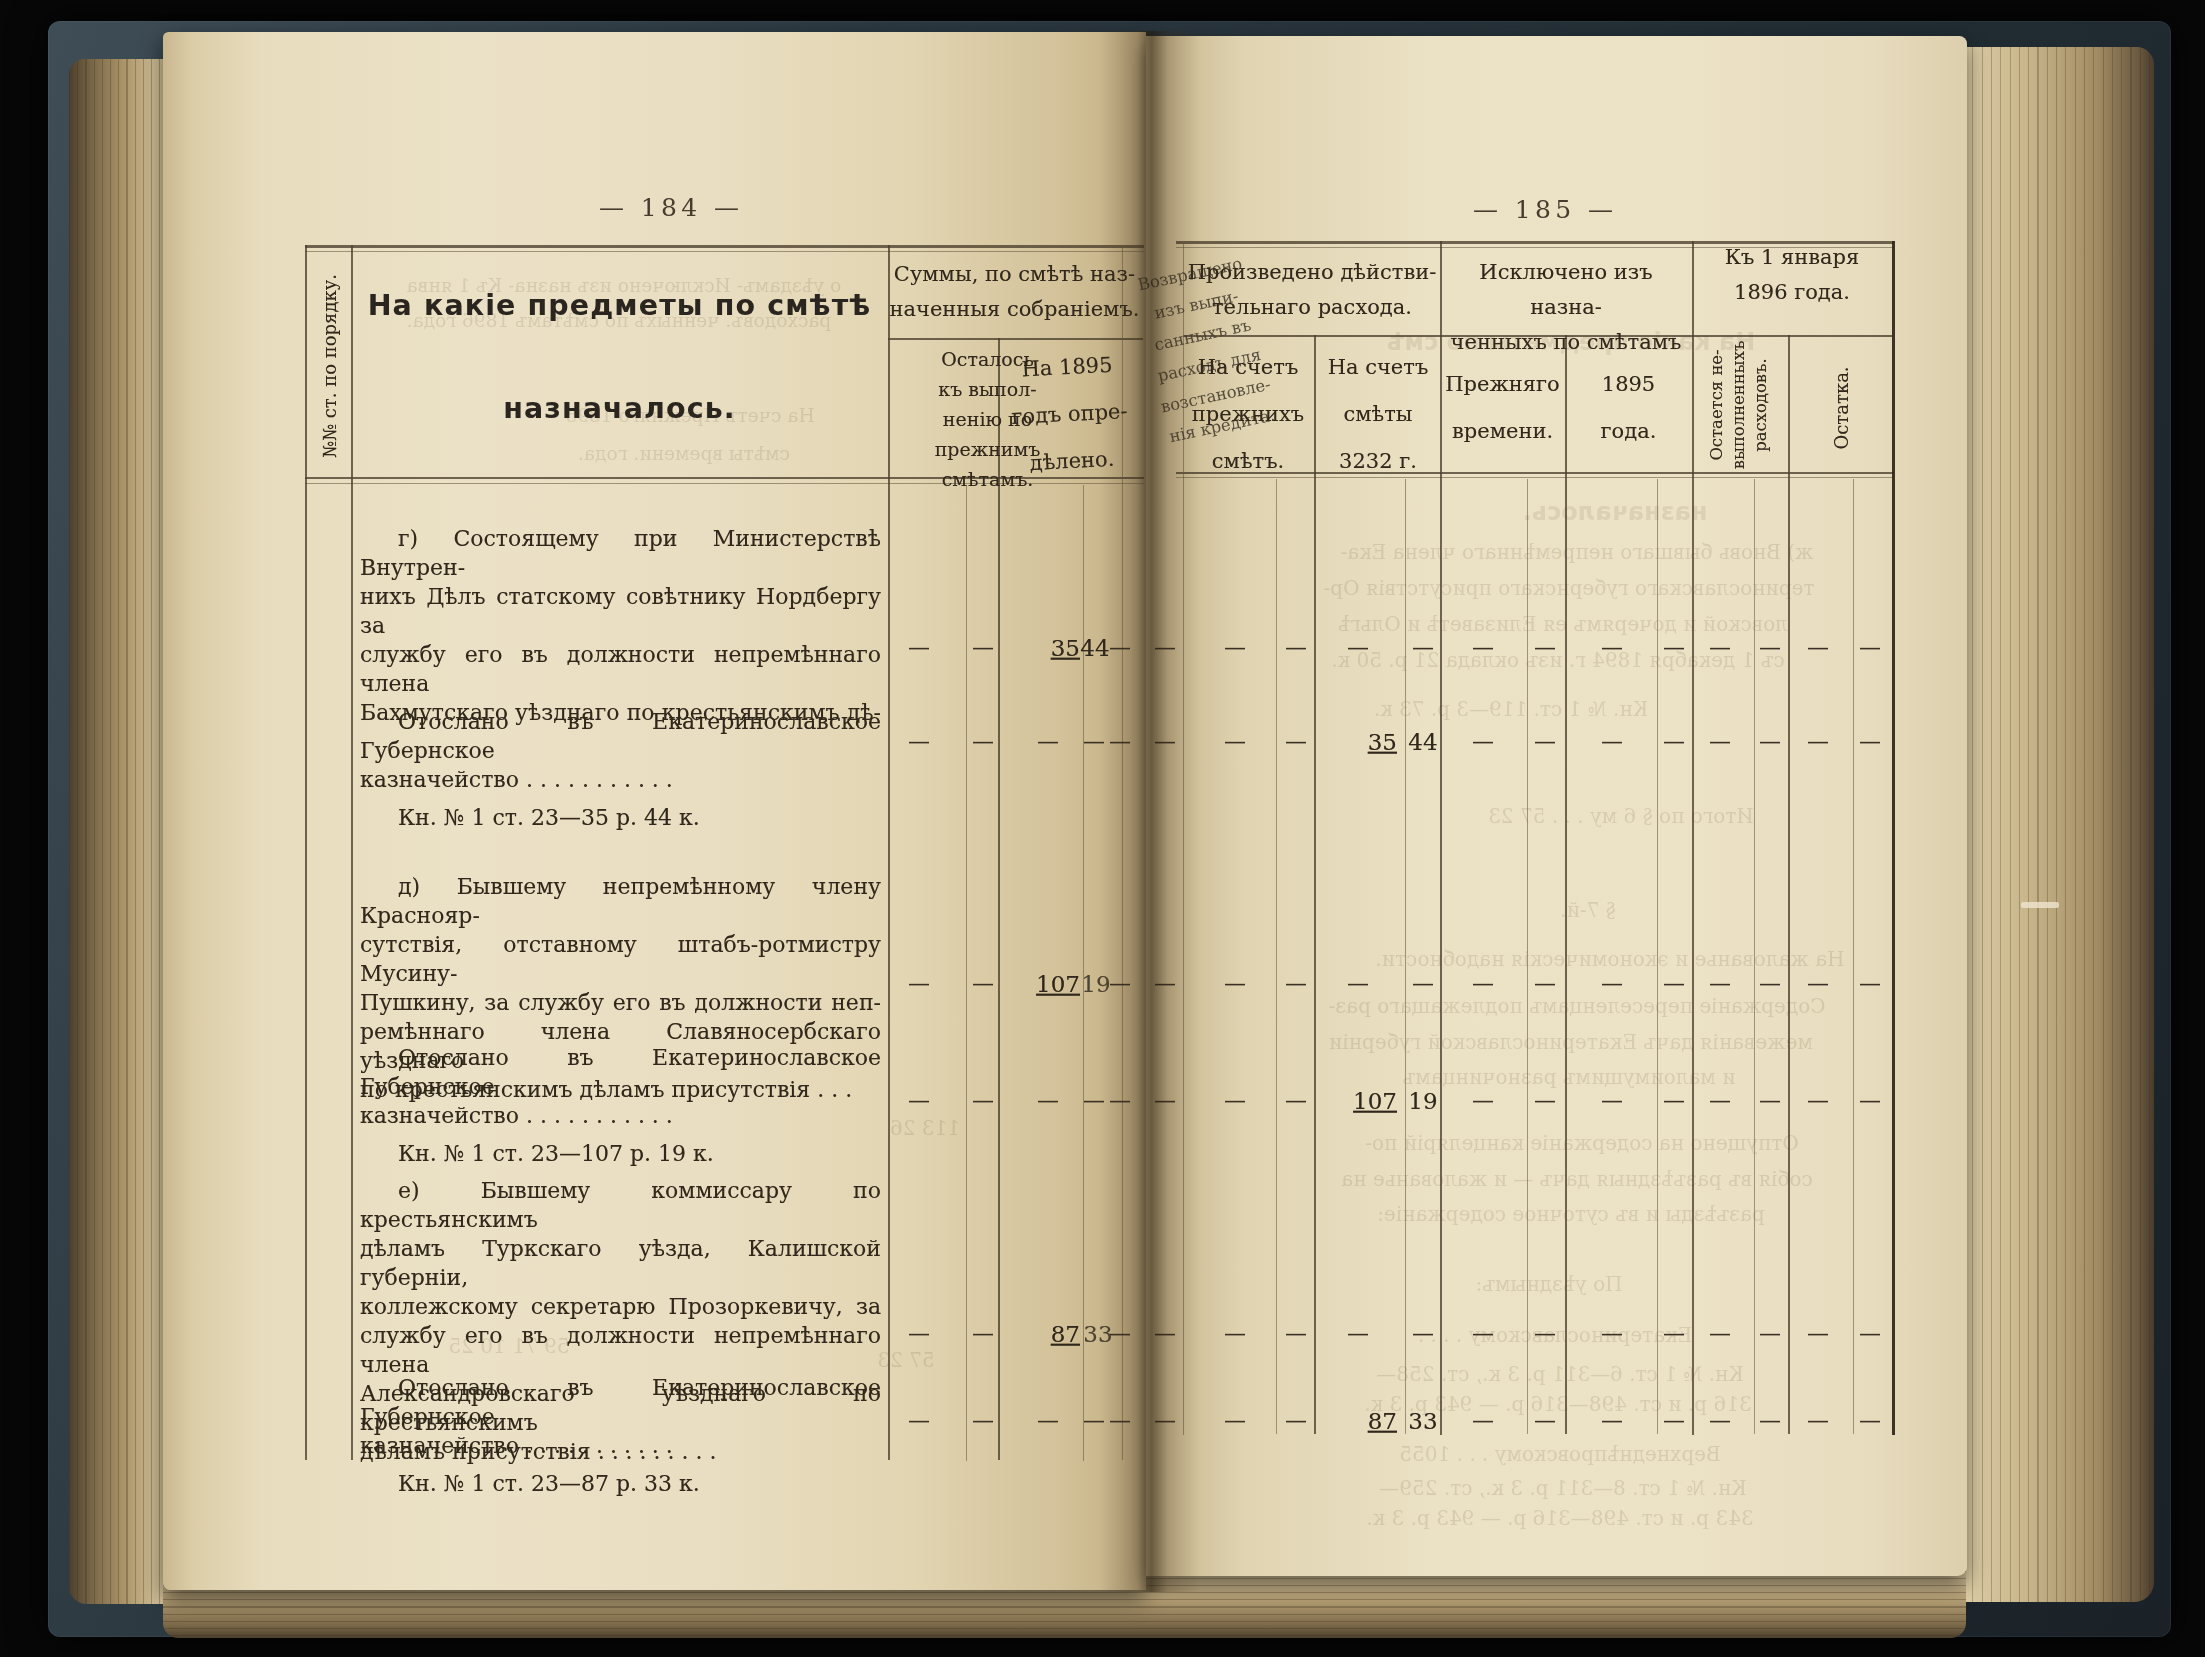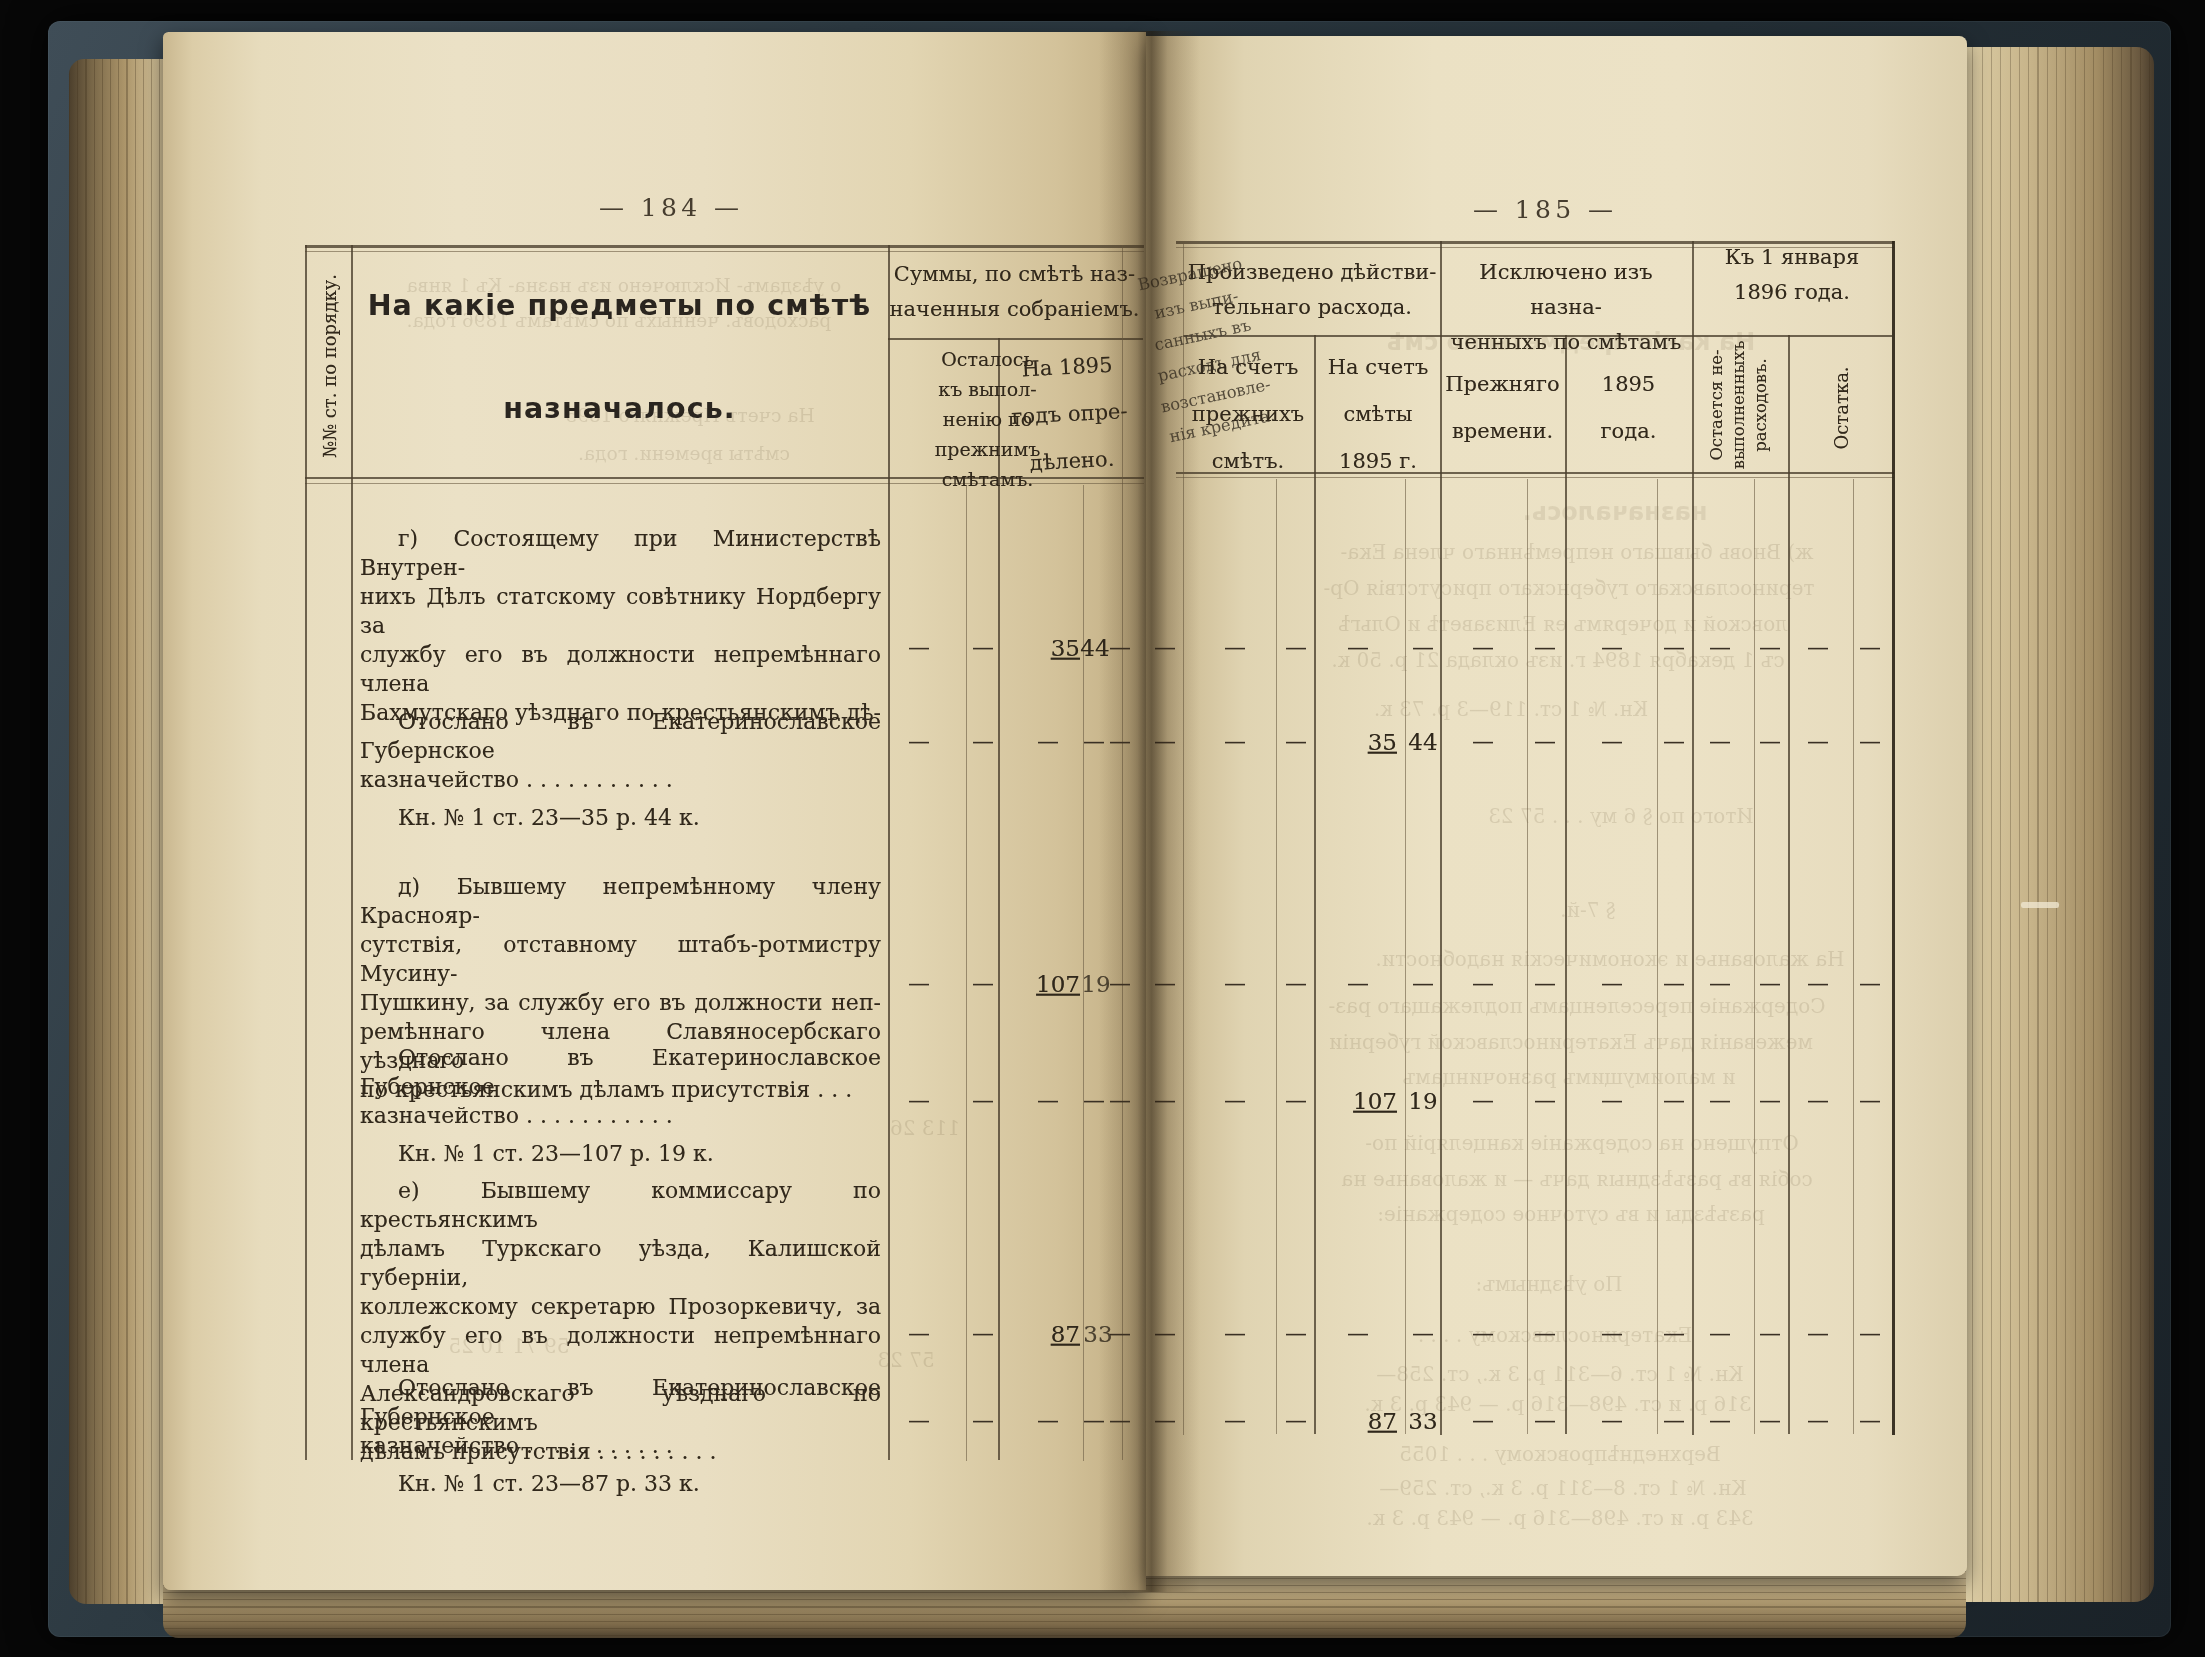--- a/index.html
+++ b/index.html
@@ -183,21 +183,21 @@
     <div class="hl1">тельнаго расхода.</div>
   </div>
   <div class="hdr ink sub38" style="left:1185px;top:344px;width:126px;">
     <div>На счетъ</div>
     <div>прежнихъ</div>
     <div>смѣтъ.</div>
   </div>
   <div class="hdr ink sub38" style="left:1317px;top:344px;width:122px;">
     <div>На счетъ</div>
     <div>смѣты</div>
-    <div>1895 г.</div>
+    <div>3232 г.</div>
   </div>
 
   <div class="hdr ink" style="left:1443px;top:255px;width:246px;">
     <div class="hl1">Исключено изъ назна-</div>
     <div class="hl1">ченныхъ по смѣтамъ</div>
   </div>
   <div class="hdr ink sub38" style="left:1443px;top:361px;width:119px;">
     <div>Прежняго</div>
     <div>времени.</div>
   </div>

